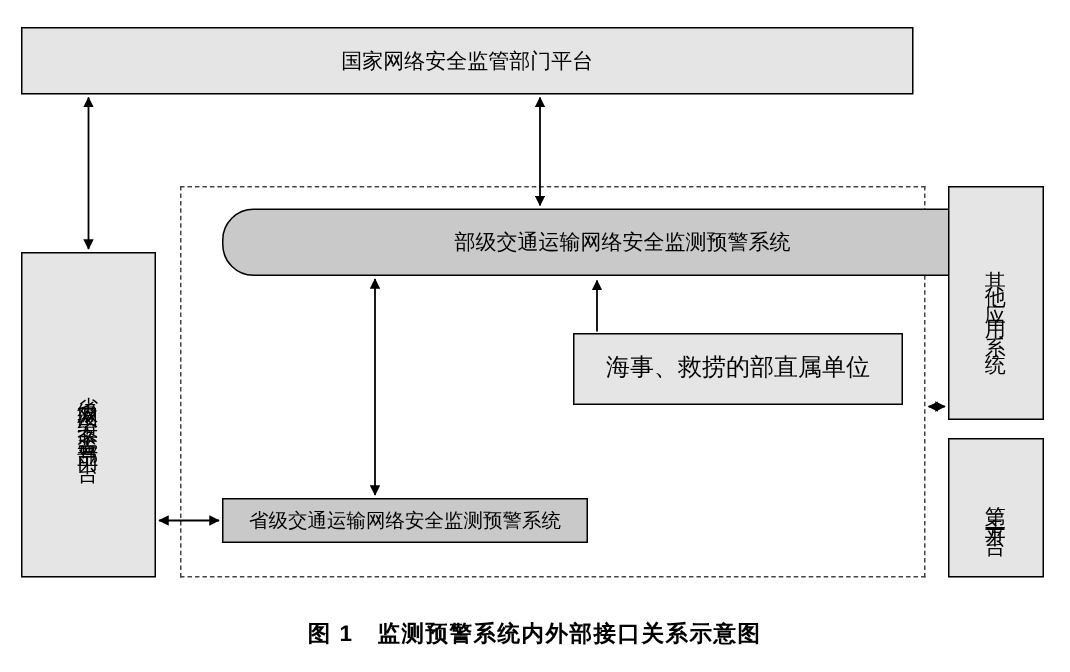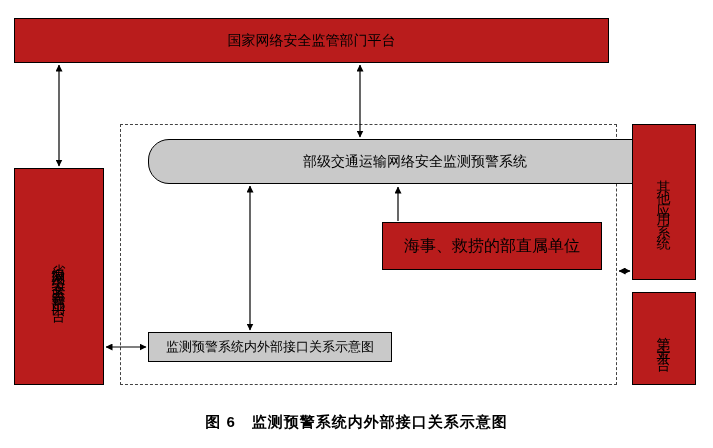--- a/index.html
+++ b/index.html
@@ -8,21 +8,21 @@
     width: 713px;
     height: 448px;
     background: #ffffff;
     font-family: "Liberation Sans", "DejaVu Sans", sans-serif;
     color: #000;
     overflow: hidden;
   }
   .box {
     position: absolute;
     border: 1px solid #000;
-    background: #b91c1c;
+    background: #e5e5e5;
     display: flex;
     align-items: center;
     justify-content: center;
     box-sizing: border-box;
     font-size: 14px;
     text-align: center;
   }
   .gray { background: #c9c9c9; }
   .dashed {
     position: absolute;
@@ -79,21 +79,21 @@
 
   <div class="box gray" id="ministry-box">
     <span>部级交通运输网络安全监测预警系统</span>
   </div>
 
   <div class="box" id="maritime-box">
     <span>海事、救捞的部直属单位</span>
   </div>
 
   <div class="box gray" id="provincial-sys-box">
-    <span>监测预警系统内外部接口关系示意图</span>
+    <span>省级交通运输网络安全监测预警系统</span>
   </div>
 
   <div class="box" id="other-apps-box">
     <span class="vtext">其他应用系统</span>
   </div>
 
   <div class="box" id="third-party-box">
     <span class="vtext">第三方平台</span>
   </div>
 
@@ -104,15 +104,15 @@
       </marker>
     </defs>
     <line x1="59" y1="65" x2="59" y2="166" marker-start="url(#ah)" marker-end="url(#ah)"></line>
     <line x1="360" y1="65" x2="360" y2="137" marker-start="url(#ah)" marker-end="url(#ah)"></line>
     <line x1="250" y1="186" x2="250" y2="330" marker-start="url(#ah)" marker-end="url(#ah)"></line>
     <line x1="398" y1="221" x2="398" y2="187" marker-end="url(#ah)"></line>
     <line x1="106" y1="347" x2="146" y2="347" marker-start="url(#ah)" marker-end="url(#ah)"></line>
     <line x1="619" y1="271" x2="630" y2="271" marker-start="url(#ah)" marker-end="url(#ah)"></line>
   </svg>
 
-  <div id="caption">图 6　监测预警系统内外部接口关系示意图</div>
+  <div id="caption">图 1　监测预警系统内外部接口关系示意图</div>
 
 </div>
 
 </body></html>

